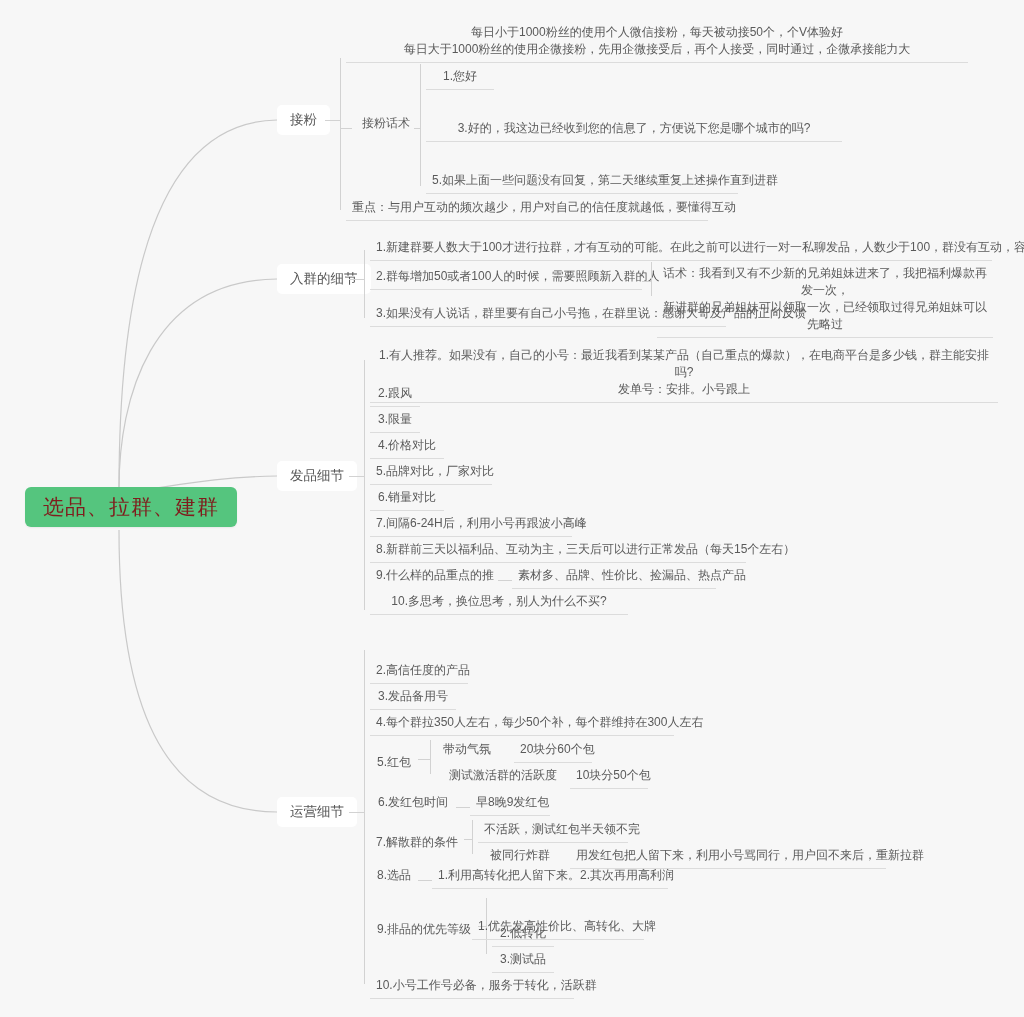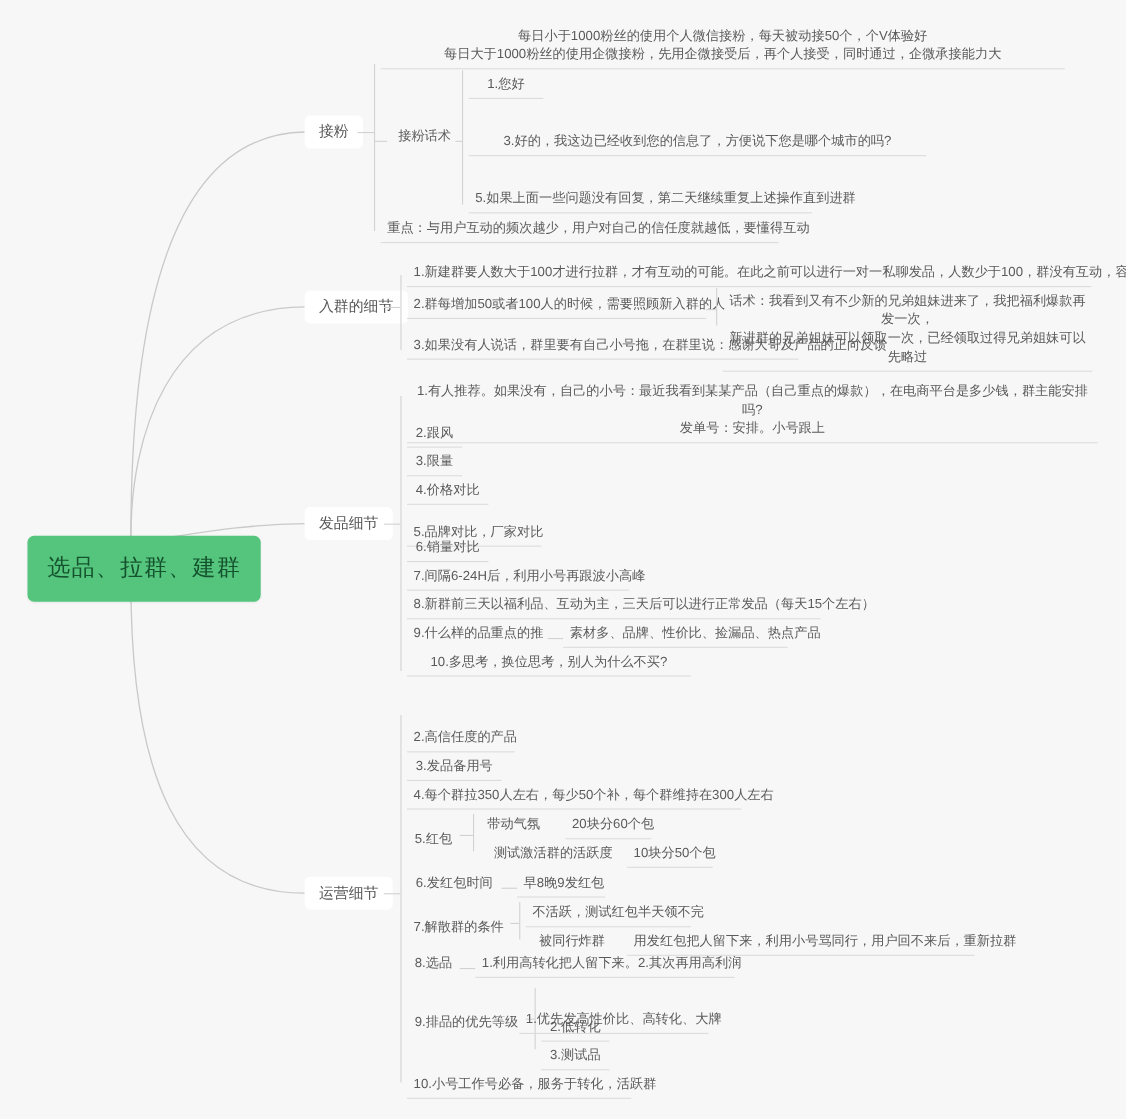--- a/index.html
+++ b/index.html
@@ -12,23 +12,23 @@
     overflow:hidden;
     position:relative;
   }
   #canvas{position:absolute;inset:0;width:1024px;height:1017px;}
   #links{position:absolute;left:0;top:0;width:1024px;height:1017px;pointer-events:none;}
 
   
   .root-node{
     position:absolute;
     background:#55c57e;
-    color:#14532d;
+    color:#7f1d1d;
     border-radius:6px;
-    padding:17px 18px;
+    padding:7px 18px;
     font-size:21px;
     letter-spacing:1px;
     line-height:1.25;
     white-space:nowrap;
     box-shadow:0 1px 2px rgba(0,0,0,.06);
   }
 
   
   .l2-node{
     position:absolute;
@@ -120,21 +120,21 @@
   <div class="l2-node" style="left:277px;top:461px;">发品细节</div>
 
   <div class="trunk" style="left:364px;top:360px;height:250px;"></div>
   <div class="stub" style="left:349px;top:476px;width:15px;"></div>
 
   <div class="node twoline" style="left:370px;top:344px;width:628px;">1.有人推荐。如果没有，自己的小号：最近我看到某某产品（自己重点的爆款），在电商平台是多少钱，群主能安排吗?
 发单号：安排。小号跟上</div>
   <div class="node" style="left:370px;top:382px;width:50px;">2.跟风</div>
   <div class="node" style="left:370px;top:408px;width:50px;">3.限量</div>
   <div class="node" style="left:370px;top:434px;width:74px;">4.价格对比</div>
-  <div class="node" style="left:370px;top:460px;width:122px;margin-top:12px;">5.品牌对比，厂家对比</div>
+  <div class="node" style="left:370px;top:460px;width:122px;">5.品牌对比，厂家对比</div>
   <div class="node" style="left:370px;top:486px;width:74px;">6.销量对比</div>
   <div class="node" style="left:370px;top:512px;width:202px;">7.间隔6-24H后，利用小号再跟波小高峰</div>
   <div class="node" style="left:370px;top:538px;width:376px;">8.新群前三天以福利品、互动为主，三天后可以进行正常发品（每天15个左右）</div>
   <div class="node" style="left:370px;top:564px;width:128px;border:none;">9.什么样的品重点的推</div>
   <div class="node" style="left:370px;top:590px;width:258px;">10.多思考，换位思考，别人为什么不买?</div>
 
   <div class="stub" style="left:498px;top:580px;width:14px;"></div>
   <div class="node" style="left:512px;top:564px;width:204px;">素材多、品牌、性价比、捡漏品、热点产品</div>
 
   <div class="l2-node" style="left:277px;top:797px;">运营细节</div>

